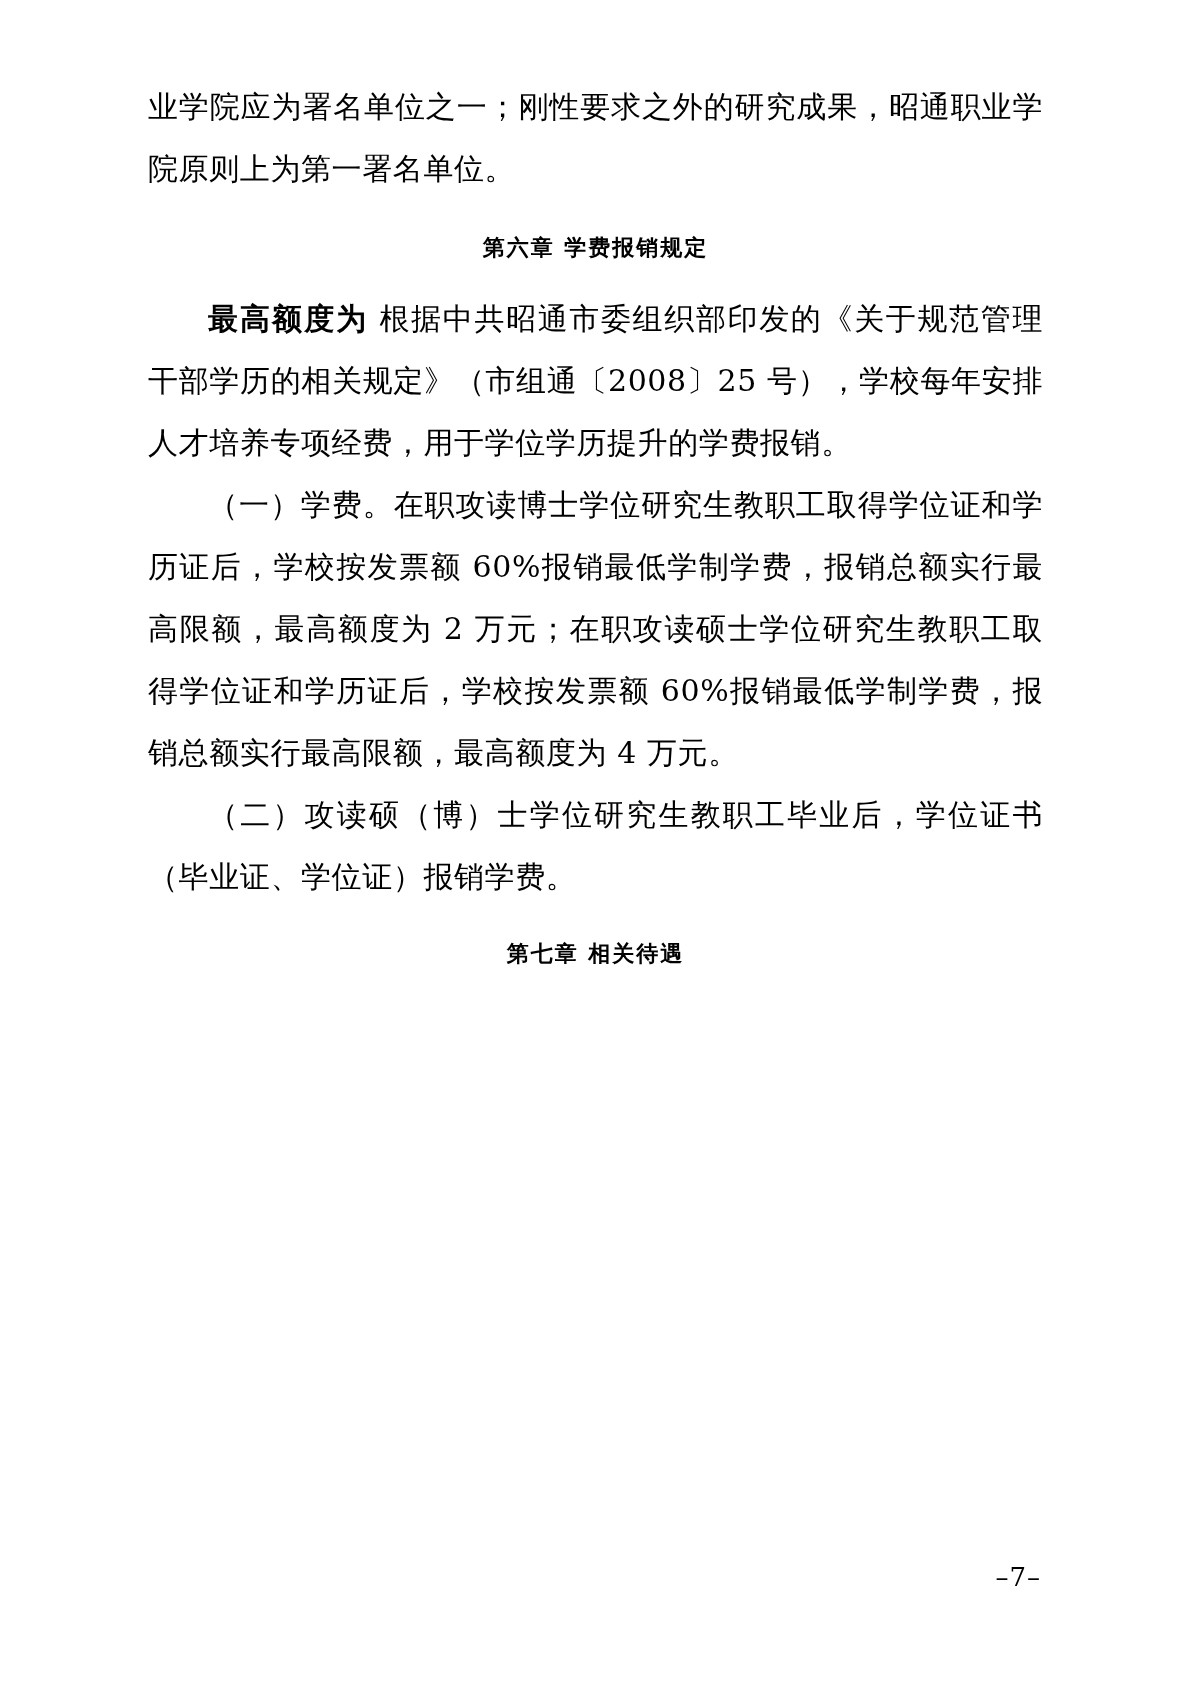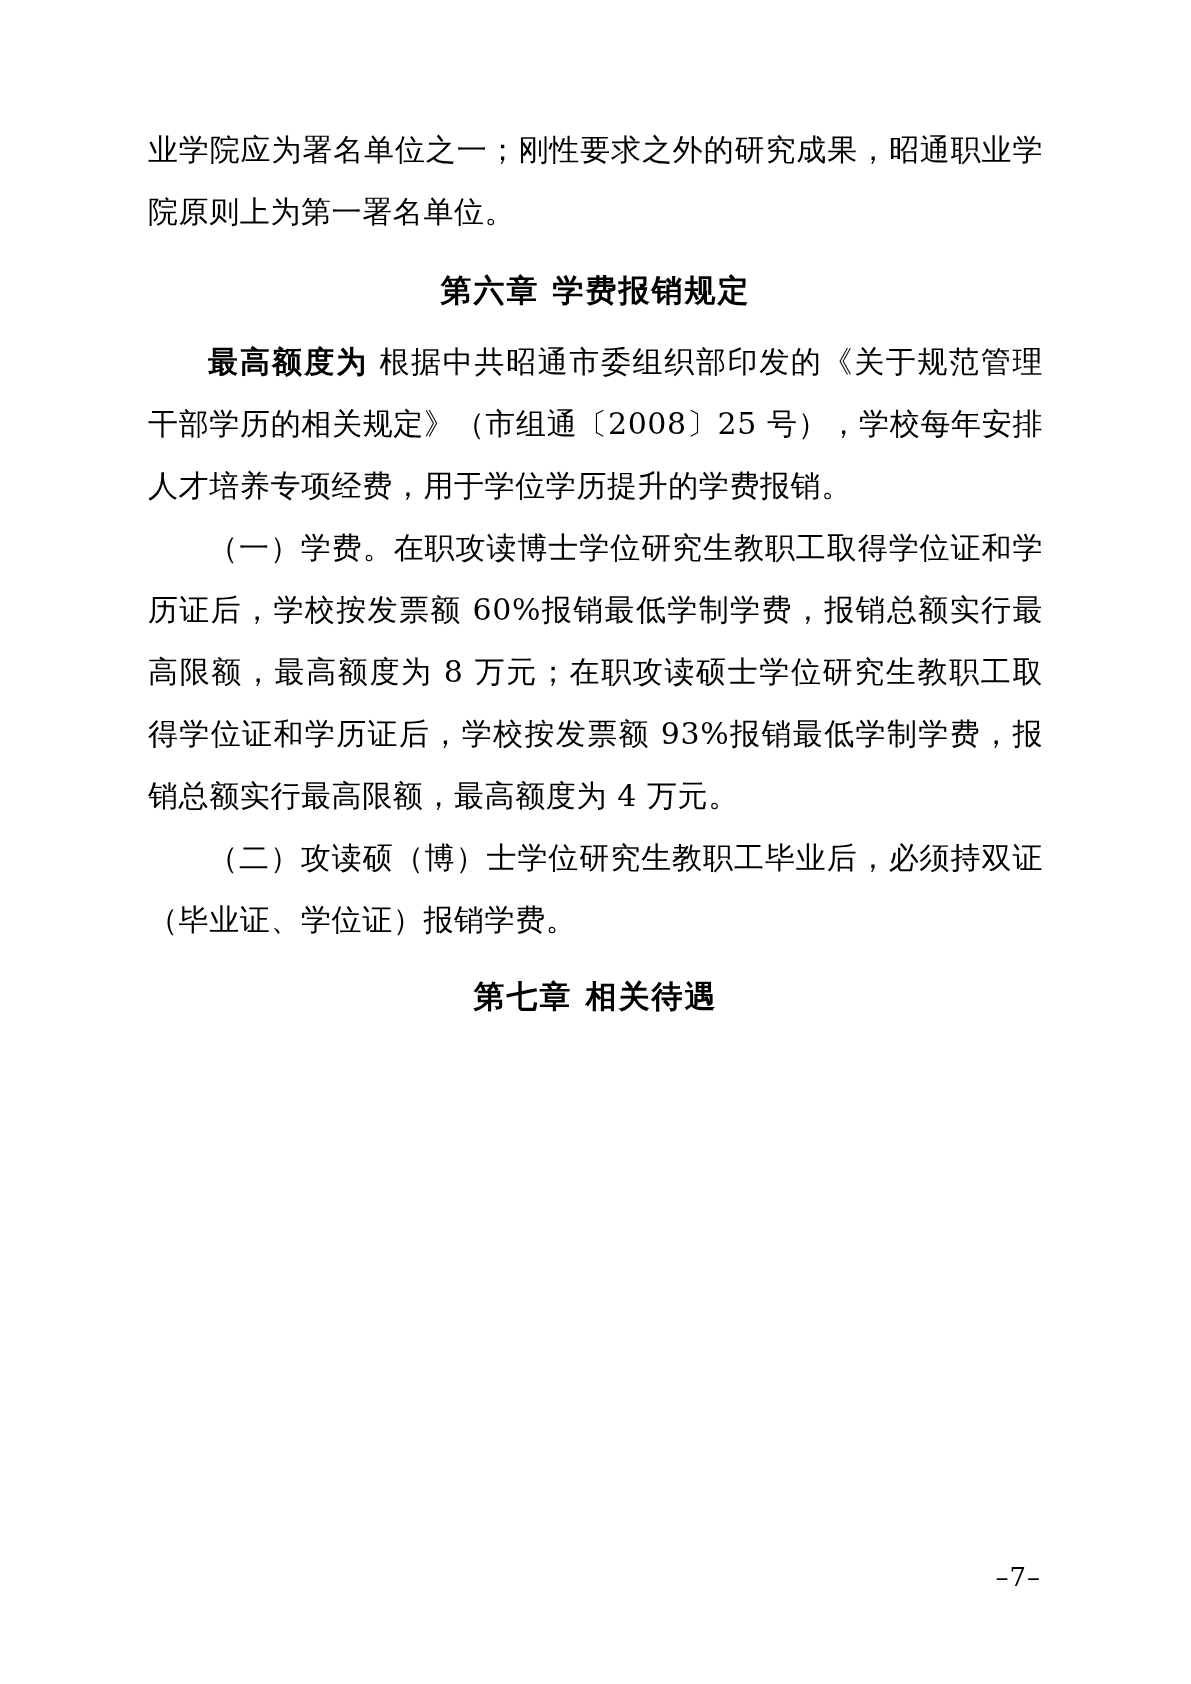--- a/index.html
+++ b/index.html
@@ -14,35 +14,35 @@
     font-family: "DejaVu Serif", "Liberation Serif", serif;
     color: #000000;
   }
   .page {
     position: absolute;
     top: 0;
     left: 0;
     width: 1191px;
     height: 1684px;
     box-sizing: border-box;
-    padding: 119px 148px 60px 148px;
+    padding: 76px 148px 60px 148px;
   }
   .para {
     font-size: 30px;
     line-height: 62px;
     text-align: justify;
     text-justify: inter-ideograph;
     margin: 0 0 0 0;
     letter-spacing: 0.6px;
   }
   .indent {
     text-indent: 60px;
   }
   .chapter {
-    font-size: 31px;
+    font-size: 22px;
     line-height: 62px;
     text-align: center;
     font-weight: bold;
     margin: 14px 0 10px 0;
     letter-spacing: 2px;
   }
   .chapter-first {
     margin-top: 16px;
   }
   .artno {
@@ -68,22 +68,22 @@
 
   <p class="para blk">业学院应为署名单位之一；刚性要求之外的研究成果，昭通职业学院原则上为第一署名单位。</p>
 
   <h2 class="chapter chapter-first">第六章 学费报销规定</h2>
 
   <p class="para indent blk">
     <span class="artno">最高额度为</span><span> 根据中共昭通市委组织部印发的《关于规范管理干部学历的相关规定》（市组通〔2008〕25 号），学校每年安排人才培养专项经费，用于学位学历提升的学费报销。</span>
   </p>
 
 
-  <p class="para indent blk">（一）学费。在职攻读博士学位研究生教职工取得学位证和学历证后，学校按发票额 60%报销最低学制学费，报销总额实行最高限额，最高额度为 8 万元；在职攻读硕士学位研究生教职工取得学位证和学历证后，学校按发票额 93%报销最低学制学费，报销总额实行最高限额，最高额度为 4 万元。</p>
+  <p class="para indent blk">（一）学费。在职攻读博士学位研究生教职工取得学位证和学历证后，学校按发票额 60%报销最低学制学费，报销总额实行最高限额，最高额度为 2 万元；在职攻读硕士学位研究生教职工取得学位证和学历证后，学校按发票额 60%报销最低学制学费，报销总额实行最高限额，最高额度为 4 万元。</p>
 
-  <p class="para indent blk">（二）攻读硕（博）士学位研究生教职工毕业后，必须持双证（毕业证、学位证）报销学费。</p>
+  <p class="para indent blk">（二）攻读硕（博）士学位研究生教职工毕业后，学位证书（毕业证、学位证）报销学费。</p>
 
   <h2 class="chapter">第七章 相关待遇</h2>
 
 
 </div>
 
 <div class="page-number">–7–</div>
 
 </body></html>

